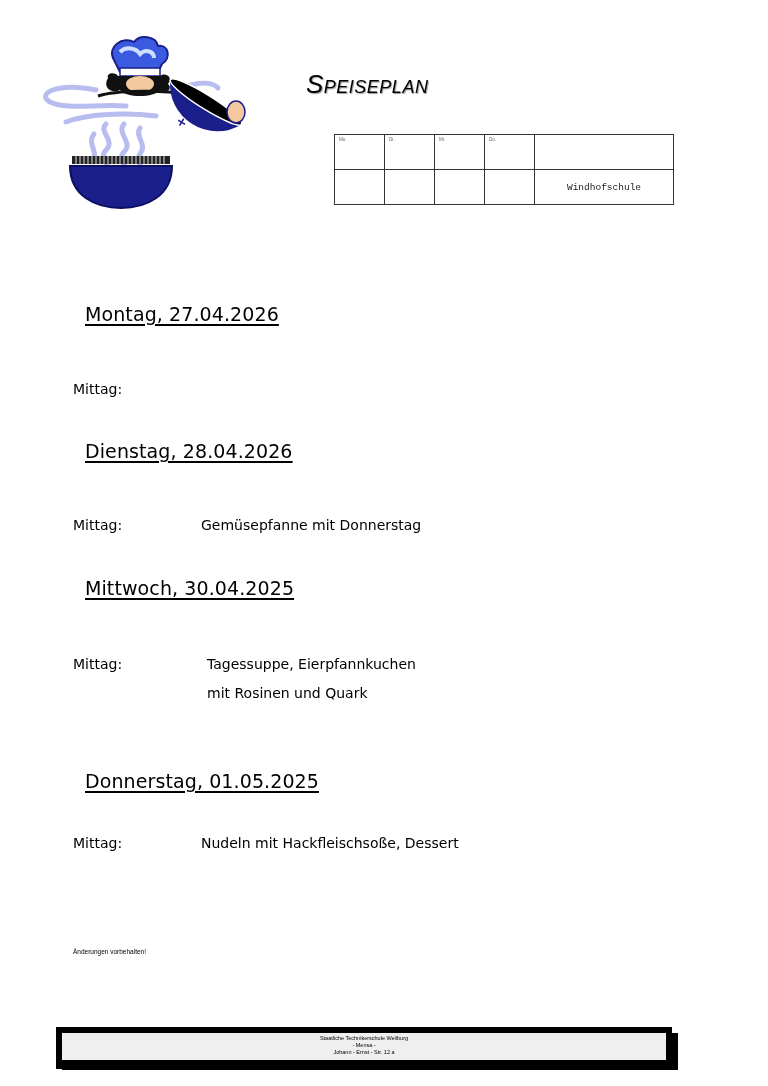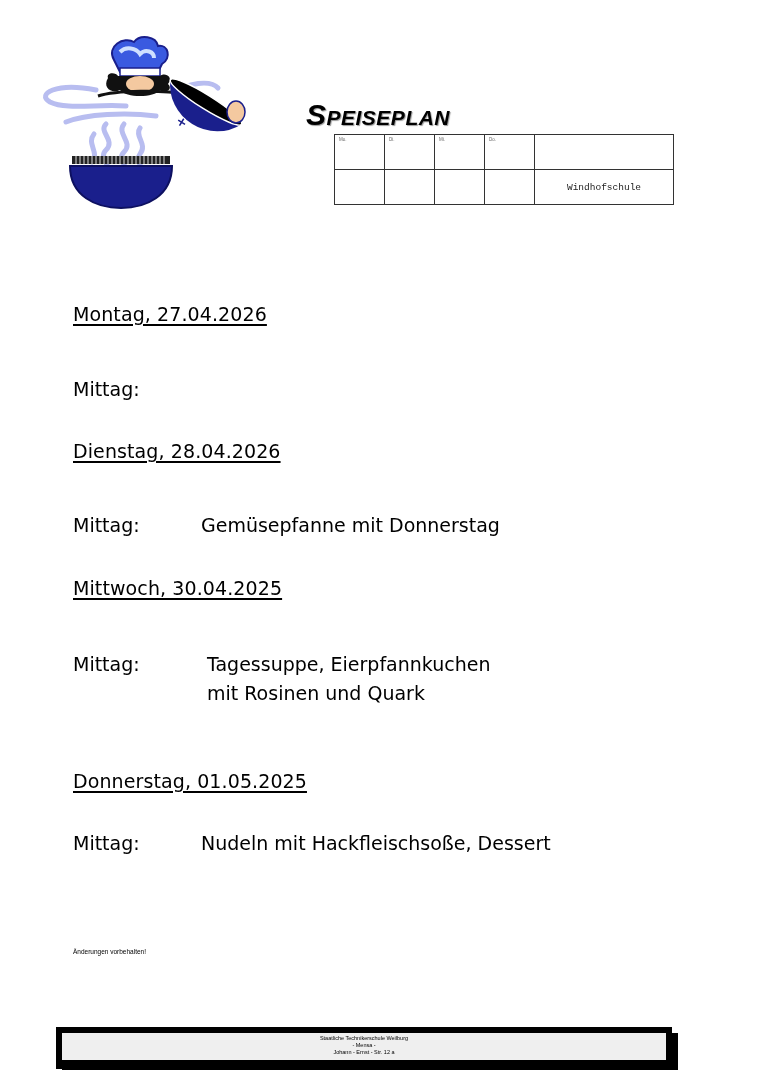--- a/index.html
+++ b/index.html
@@ -1,32 +1,32 @@
 <!DOCTYPE html>
 <html><head>
   <meta charset="utf-8">
   <style>
     html, body { margin: 0; padding: 0; background: #ffffff; }
     body { width: 768px; height: 1086px; position: relative; overflow: hidden;
            font-family: "DejaVu Sans", sans-serif; color: #000; }
     .logo { position: absolute; left: 36px; top: 32px; width: 226px; height: 180px; }
-    .title { position: absolute; left: 306px; top: 98px; font-family: "Liberation Sans", sans-serif;
-             font-style: italic; font-variant: small-caps; font-size: 30px; letter-spacing: 0.5px;
-             text-shadow: 1px 1px 1px #9a9a9a; margin: 0; font-weight: bold; }
+    .title { position: absolute; left: 306px; top: 69px; font-family: "Liberation Sans", sans-serif;
+             font-style: italic; font-variant: small-caps; font-size: 26px; letter-spacing: 0.5px;
+             text-shadow: 1px 1px 1px #9a9a9a; margin: 0; font-weight: normal; }
     .plan-table { position: absolute; left: 334px; top: 134px; border-collapse: collapse; }
     .plan-table td { border: 1.3px solid #333; padding: 0; position: relative; vertical-align: top; }
     .plan-table td.day { width: 49px; height: 34px; }
     .plan-table td.school { width: 138px; text-align: center; vertical-align: middle;
                             font-family: Liberation Mono, monospace; font-size: 9.5px; color: #222; }
     .day-abbr { position: absolute; left: 4px; top: 2px; font-family: "Liberation Sans", sans-serif;
                 font-size: 4.5px; color: #666; }
-    .day-heading { position: absolute; left: 73px; font-size: 19px; text-decoration: underline;
+    .day-heading { position: absolute; left: 85px; font-size: 19px; text-decoration: underline;
                    text-decoration-thickness: 1.5px; text-underline-offset: 3px; margin: 0; font-weight: normal;
                    letter-spacing: 0.1px; }
-    .meal-row { position: absolute; left: 73px; font-size: 19px; display: flex; }
+    .meal-row { position: absolute; left: 73px; font-size: 14px; display: flex; }
     .meal-label { width: 128px; }
     .meal-text { line-height: 29px; }
     .meal-row .meal-label { line-height: 29px; }
     .note { position: absolute; left: 73px; top: 948px; font-family: "Liberation Sans", sans-serif;
             font-size: 6.5px; }
     .footer-shadow { position: absolute; left: 62px; top: 1033px; width: 616px; height: 37px; background: #000; }
     .footer-box { position: absolute; left: 56px; top: 1027px; width: 604px; height: 25px;
                   background: #efefef; border: 6px solid #000; border-bottom-width: 9px;
                   text-align: center; font-family: "Liberation Sans", sans-serif; font-size: 5.5px;
                   line-height: 7px; padding-top: 2px; }

